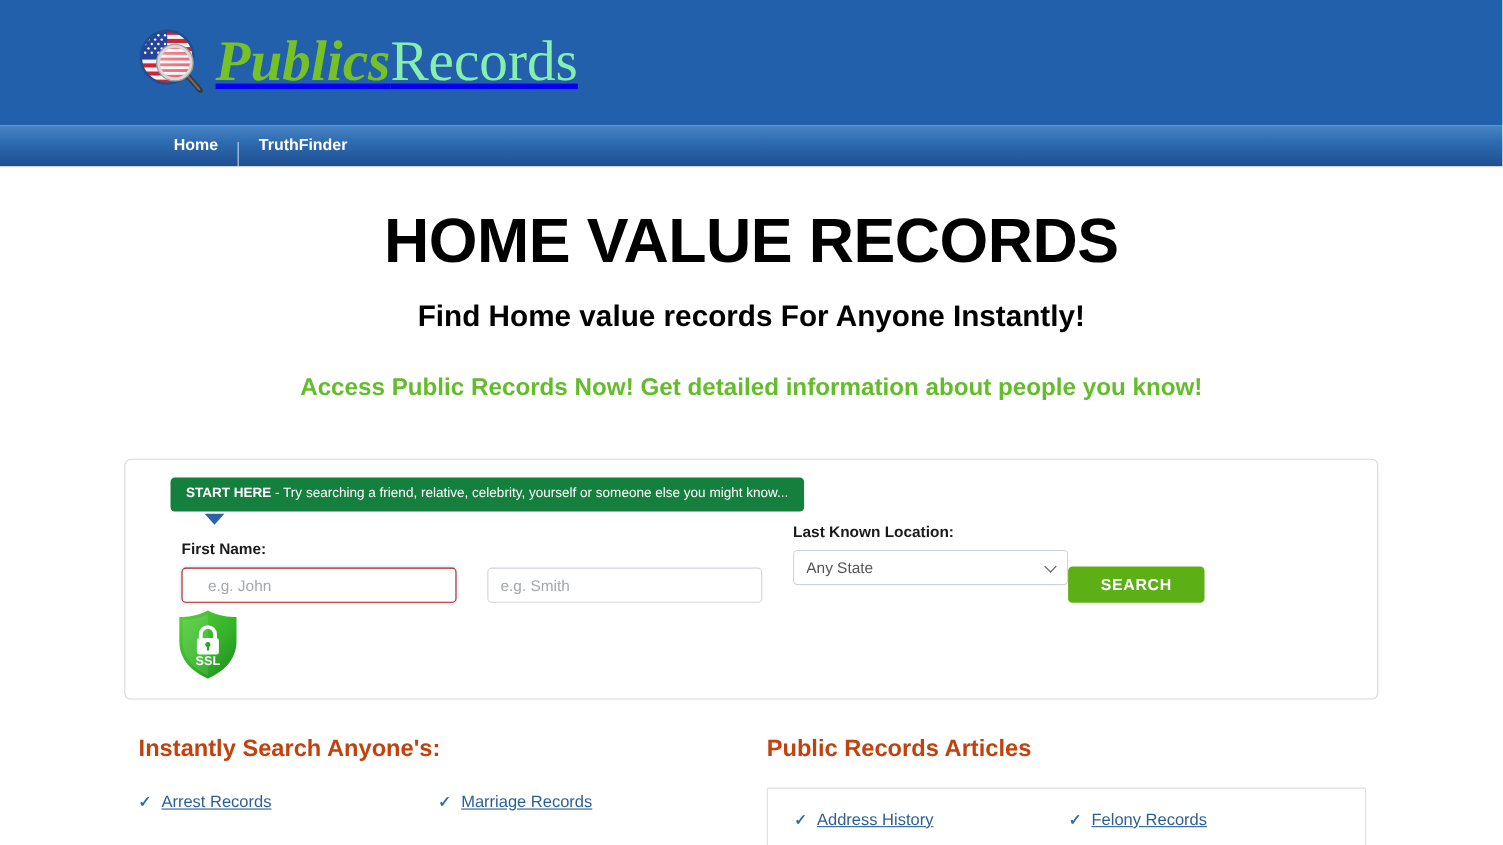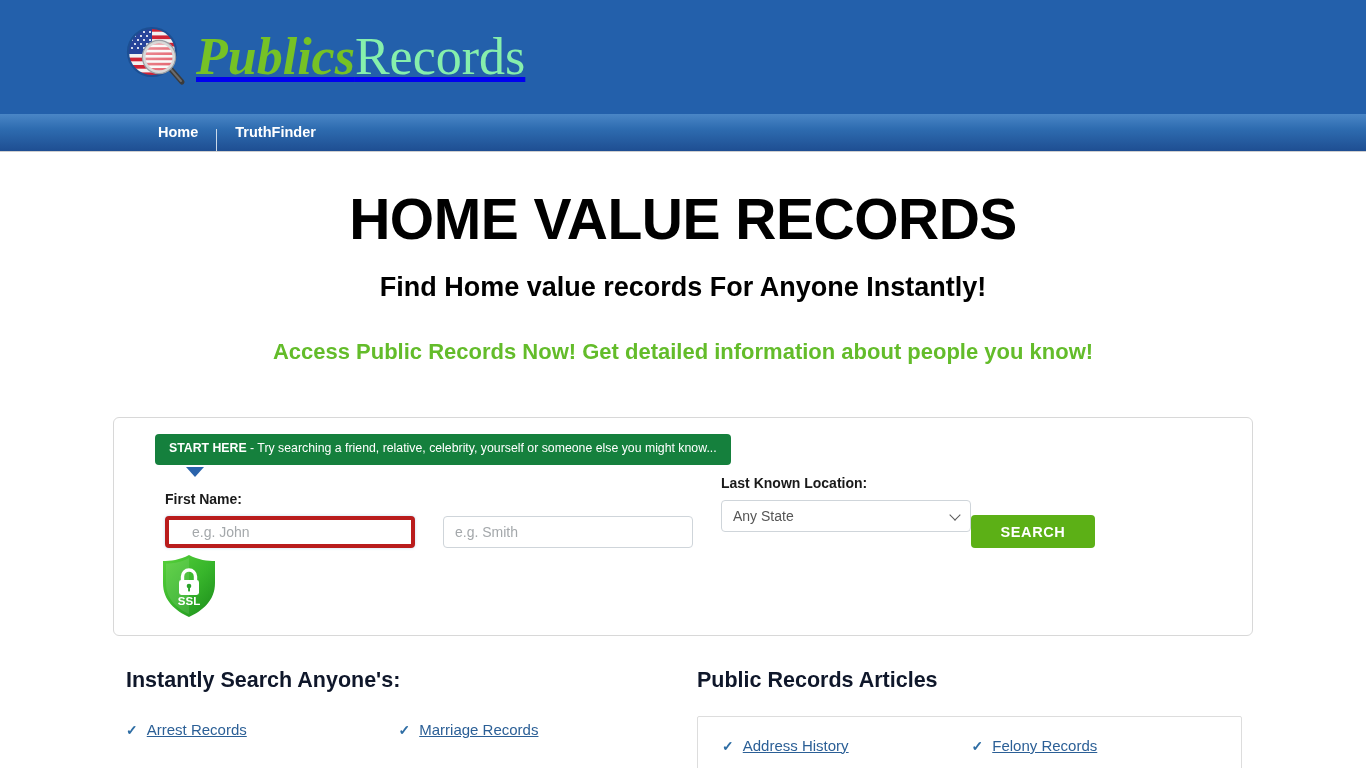--- a/index.html
+++ b/index.html
@@ -162,21 +162,21 @@
     border-radius: 4px;
     padding: 0 11px;
     font-size: 14px;
     font-family: "Liberation Sans", sans-serif;
     color: #333;
     outline: none;
     background: #fff;
   }
   .tinput::placeholder { color: #a4a8ab; }
   .tinput.focused {
-    border: 4px solid #b91c1c;
+    border: 1px solid #b91c1c;
     box-shadow: 0 0 3px rgba(110,170,220,.45);
     padding-left: 23px;
   }
   .sel-wrap {
     position: relative;
     width: 250px;
     height: 48px;
   }
   .tselect {
     width: 250px;
@@ -235,21 +235,21 @@
     position: absolute;
     left: 0;
     top: 668px;
     width: 1366px;
   }
   .col-left  { position: absolute; left: 126px; top: 0; width: 545px; }
   .col-right { position: absolute; left: 697px; top: 0; width: 545px; }
   .sec-head {
     font-size: 21.5px;
     font-weight: bold;
-    color: #0f172a;
+    color: #c2410c;
     margin: 0;
     line-height: 1.2;
   }
   .link-grid {
     display: flex;
     flex-wrap: wrap;
     margin-top: 27px;
   }
   .link-cell {
     width: 50%;

